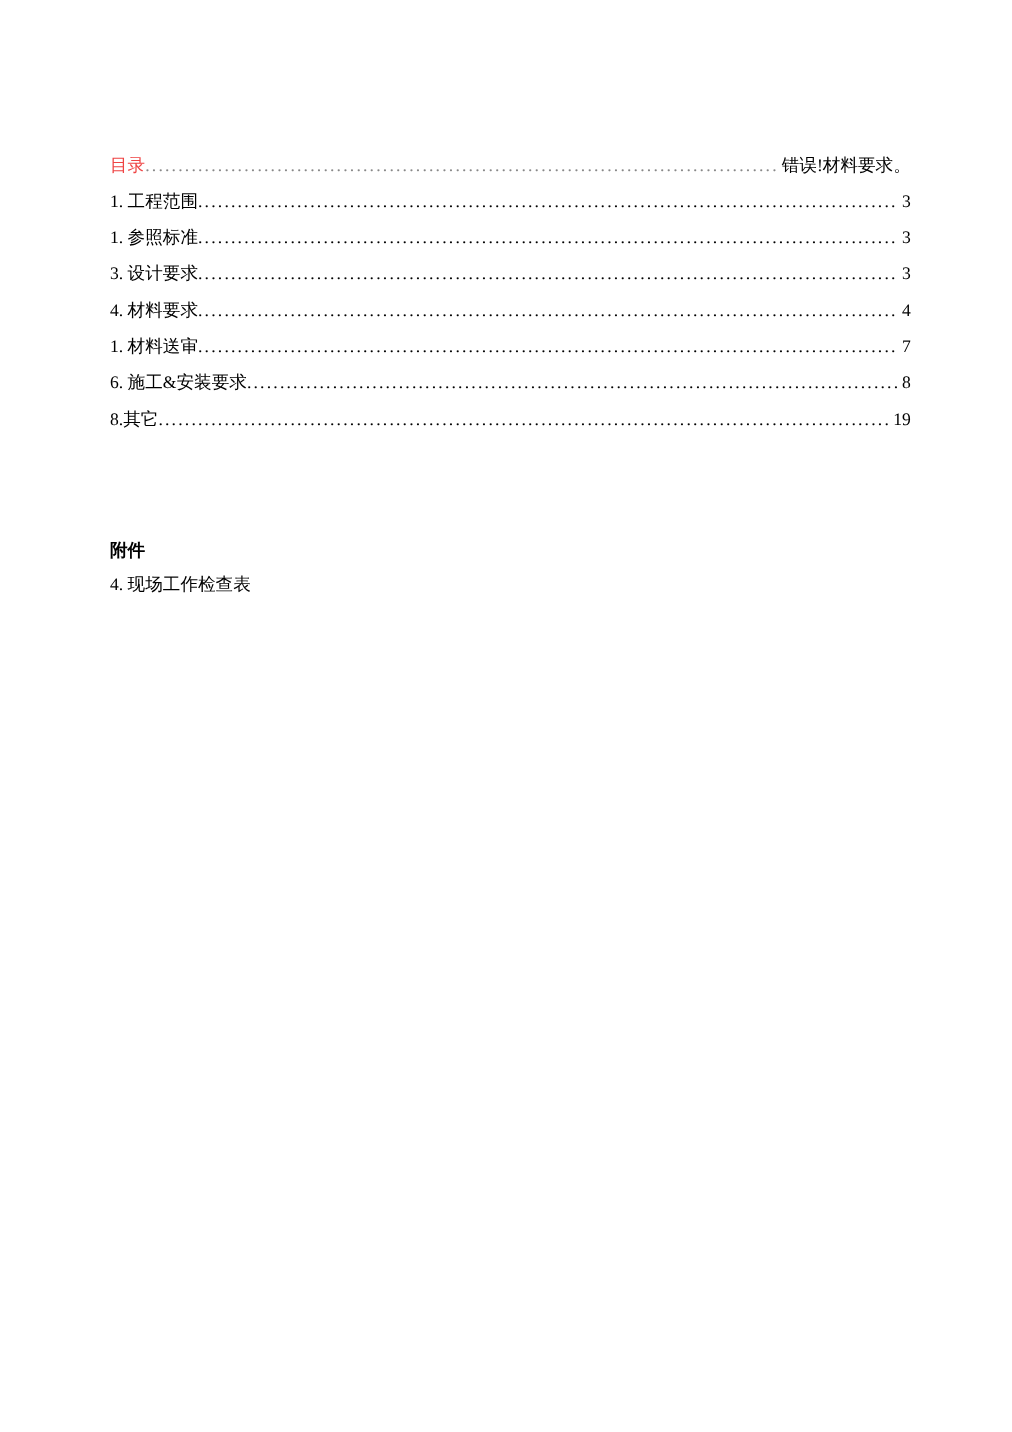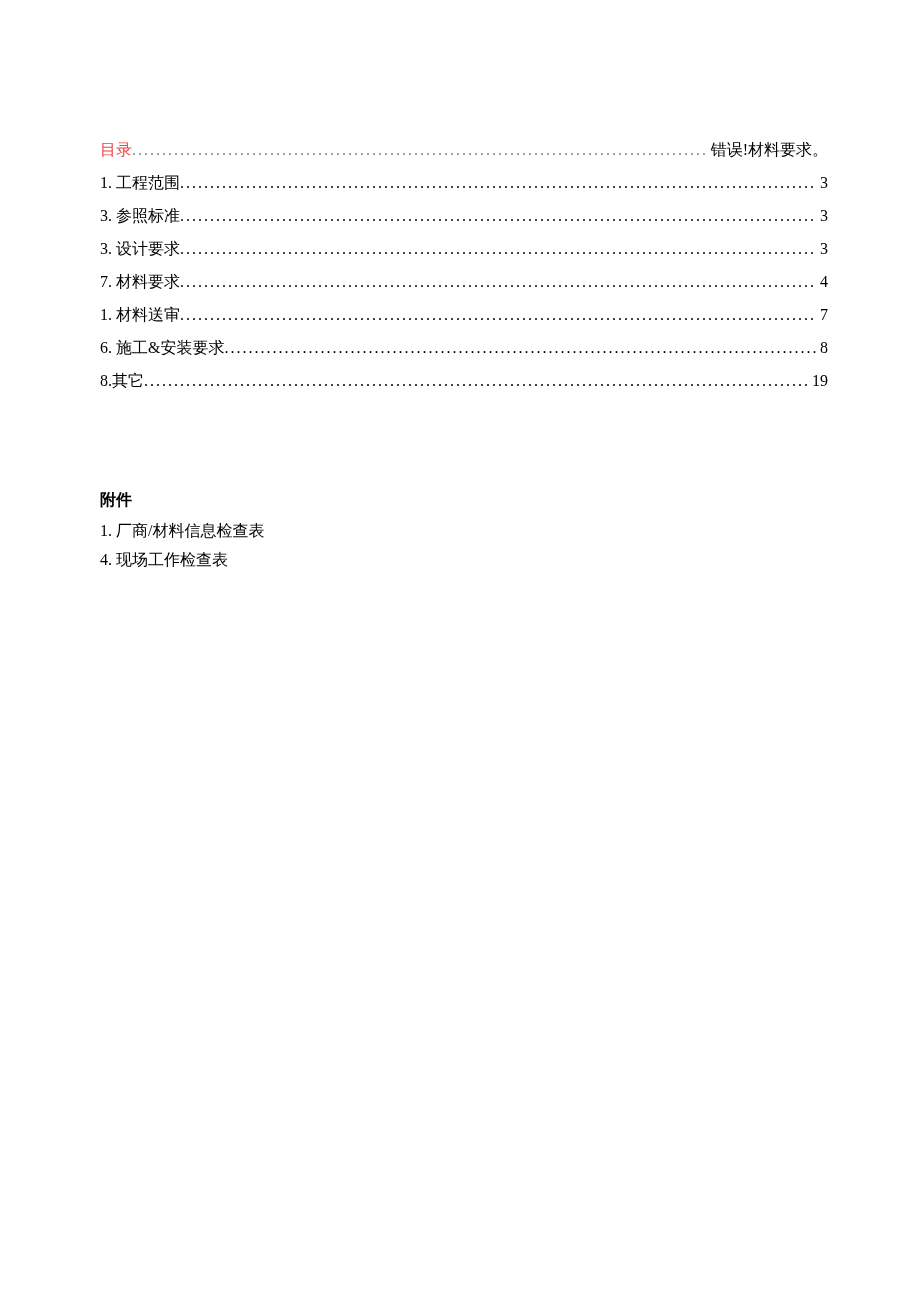--- a/index.html
+++ b/index.html
@@ -61,31 +61,31 @@
     <span class="toc-label toc-label-mulu">目录</span>
     <span class="toc-dots toc-dots-mulu">........................................................................................................................</span>
     <span class="toc-page">错误!材料要求。</span>
   </div>
   <div class="toc-entry">
     <span class="toc-label">1.  工程范围</span>
     <span class="toc-dots">........................................................................................................................</span>
     <span class="toc-page">3</span>
   </div>
   <div class="toc-entry">
-    <span class="toc-label">3.  参照标准</span>
+    <span class="toc-label">1.  参照标准</span>
     <span class="toc-dots">........................................................................................................................</span>
     <span class="toc-page">3</span>
   </div>
   <div class="toc-entry">
     <span class="toc-label">3.  设计要求</span>
     <span class="toc-dots">........................................................................................................................</span>
     <span class="toc-page">3</span>
   </div>
   <div class="toc-entry">
-    <span class="toc-label">7.  材料要求</span>
+    <span class="toc-label">4.  材料要求</span>
     <span class="toc-dots">........................................................................................................................</span>
     <span class="toc-page">4</span>
   </div>
   <div class="toc-entry">
     <span class="toc-label">1.  材料送审</span>
     <span class="toc-dots">........................................................................................................................</span>
     <span class="toc-page">7</span>
   </div>
   <div class="toc-entry">
     <span class="toc-label">6.  施工&amp;安装要求</span>
@@ -94,15 +94,14 @@
   </div>
   <div class="toc-entry">
     <span class="toc-label">8.其它</span>
     <span class="toc-dots">........................................................................................................................</span>
     <span class="toc-page">19</span>
   </div>
 </div>
 
 <div class="attachments">
   <div class="attachments-heading">附件</div>
-  <div class="attachment-item">1.  厂商/材料信息检查表</div>
   <div class="attachment-item">4.  现场工作检查表</div>
 </div>
 
 </body></html>

